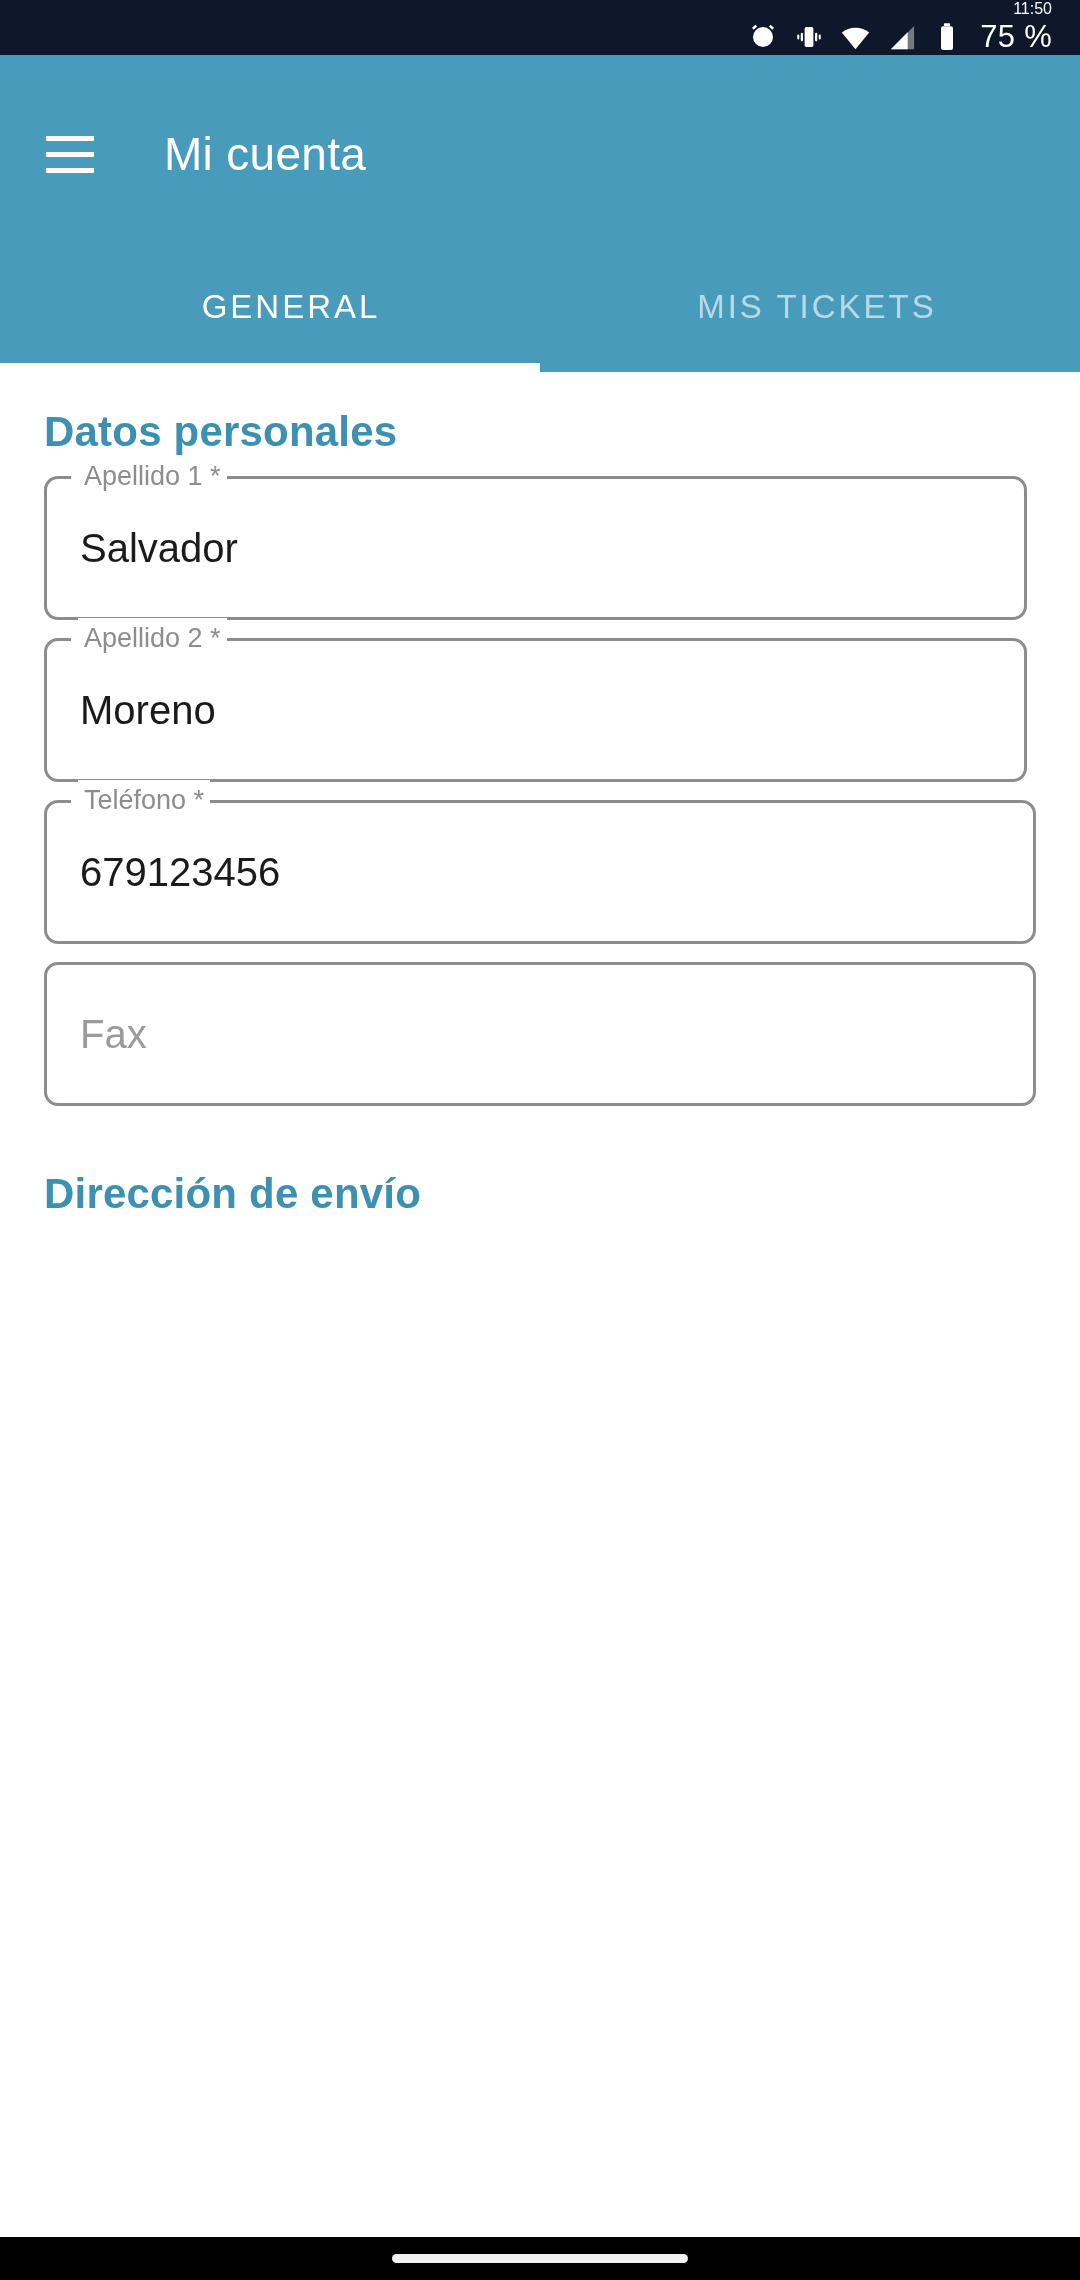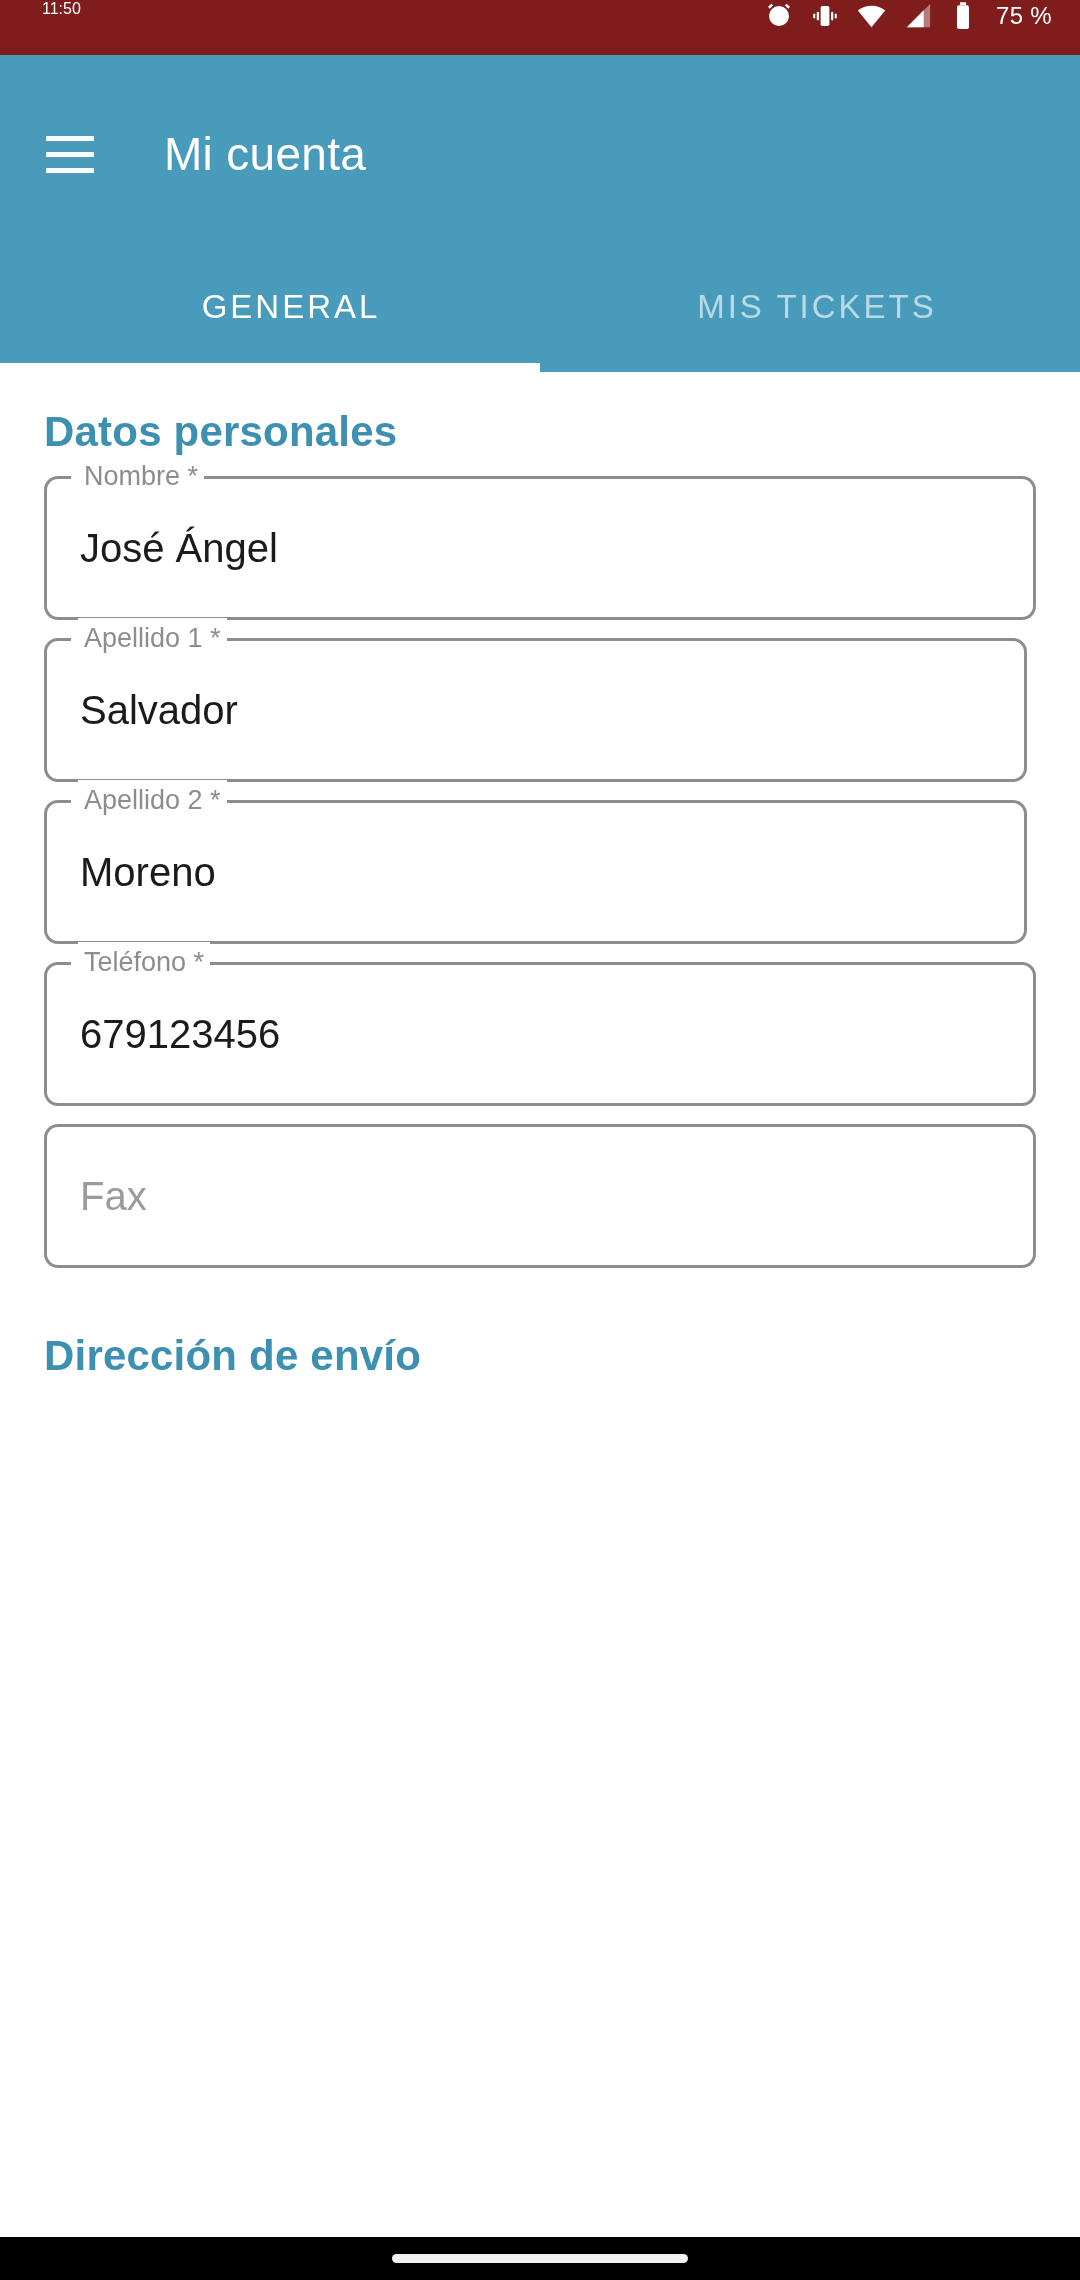--- a/index.html
+++ b/index.html
@@ -6,27 +6,27 @@
   html,body { width:1080px; height:2280px; }
   body {
     font-family:"Liberation Sans", sans-serif;
     background:#ffffff;
     overflow:hidden;
     position:relative;
   }
 
   
   #status-bar{
-    height:55px; background:#7f1d1d;
-    display:flex; align-items:flex-start; justify-content:space-between;
-    padding:0 28px 0 42px; color:#ffffff;
+    height:55px; background:#0f172a;
+    display:flex; align-items:flex-end; justify-content:space-between;
+    padding:0 28px 0 42px; color:#ffffff;flex-direction:column;
   }
   #status-icons{ display:flex; align-items:center; gap:16px; }
   #status-icons svg{ display:block; }
-  #battery-text{ font-size:24px; margin-left:4px; letter-spacing:.3px; }
+  #battery-text{ font-size:31px; margin-left:4px; letter-spacing:.3px; }
 
   
   #app-bar{
     height:198px; background:#499bbc;
     display:flex; align-items:center; padding-left:28px;
   }
   #menu-button{
     width:84px; height:84px; display:flex; flex-direction:column;
     align-items:center; justify-content:center; gap:11px; cursor:pointer;
   }
@@ -149,26 +149,20 @@
   <div class="tab inactive">MIS TICKETS</div>
   <div id="tab-indicator"></div>
 </div>
 
 <div id="content">
 
   <div class="section-title">Datos personales</div>
 
 
 
-  <div class="field">
-    <div class="field-box"></div>
-    <div class="field-notch" style="width: 128px;"></div>
-    <div class="field-label">Nombre *</div>
-    <div class="field-value">José Ángel</div>
-  </div>
 
   <div class="field wide">
     <div class="field-box"></div>
     <div class="field-notch" style="width: 151px;"></div>
     <div class="field-label">Apellido 1 *</div>
     <div class="field-value">Salvador</div>
   </div>
 
   <div class="field wide">
     <div class="field-box"></div>

